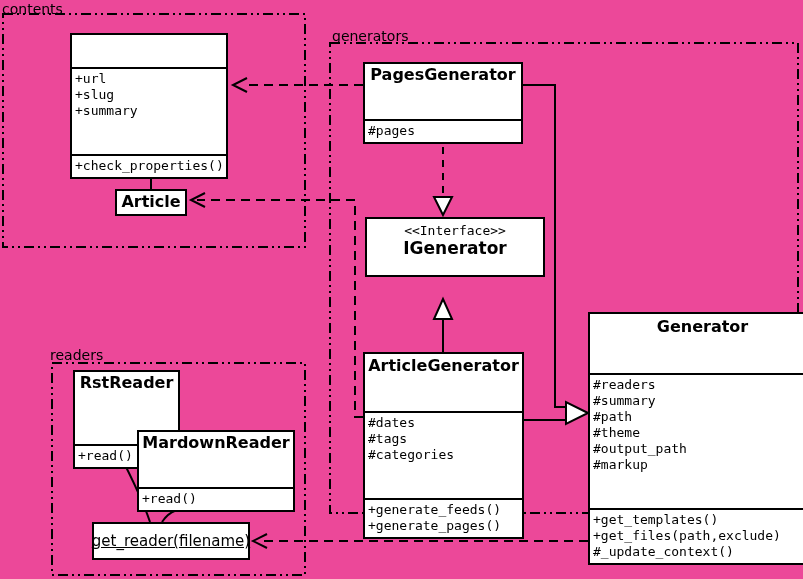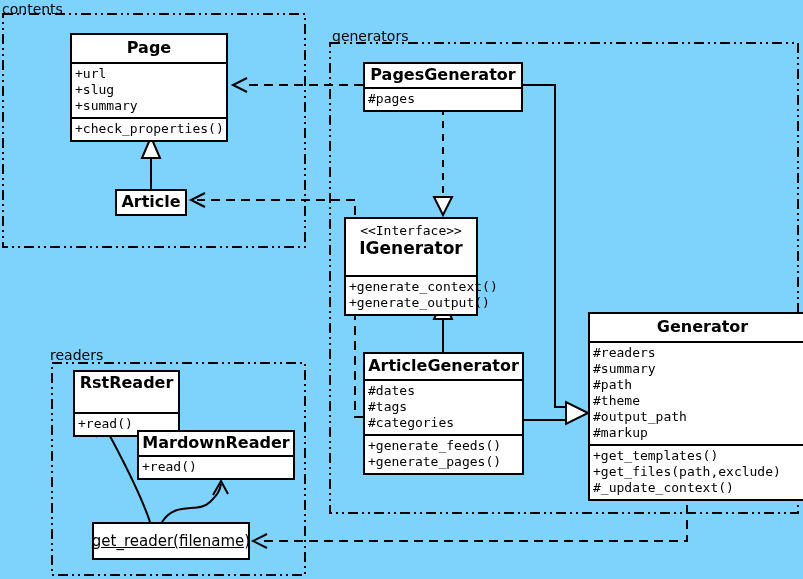--- a/index.html
+++ b/index.html
@@ -1,25 +1,25 @@
 <!DOCTYPE html>
 <html><head>
 <meta charset="utf-8">
 <style>
   html,body{margin:0;padding:0;background:#fff;}
-  .stage{position:relative;width:803px;height:579px;background:#7dd3fc;overflow:hidden;
+  .stage{position:relative;width:803px;height:579px;background:#ec4899;overflow:hidden;
          font-family:"DejaVu Sans",sans-serif;color:#000;}
   svg.connectors{position:absolute;left:0;top:0;width:803px;height:579px;}
   .pkg-label{position:absolute;font:14px "DejaVu Sans",sans-serif;color:#000;background:transparent;}
   .box{position:absolute;background:#fff;border:2px solid #000;box-sizing:border-box;z-index:2;}
   .title{font:bold 16px "DejaVu Sans",sans-serif;text-align:center;line-height:20px;
          padding:3px 2px 4px;white-space:nowrap;}
   .stereo{font:13px "DejaVu Sans Mono",monospace;text-align:center;line-height:15px;padding-top:4px;}
   .t2{font:bold 17px "DejaVu Sans",sans-serif;text-align:center;line-height:21px;padding-bottom:16px;white-space:nowrap;}
-  .sec{border-top:2px solid #000;padding:2px 3px 3px;}
+  .sec{border-top:2px solid #000;padding:2px 3px 3px;margin-top:32px;}
   .m{font:13px "DejaVu Sans Mono",monospace;line-height:16px;white-space:pre;}
   .fnbox{display:flex;align-items:center;justify-content:center;
          font:15px "DejaVu Sans",sans-serif;white-space:nowrap;text-decoration:underline;}
 </style>
 </head>
 <body>
 
 <div class="stage">
 
   <svg class="connectors" viewBox="0 0 803 579" xmlns="http://www.w3.org/2000/svg">
@@ -55,21 +55,20 @@
 
     <path d="M162,522 C176,500 198,514 210,502 C217,495 220,491 221,484" fill="none" stroke="#000" stroke-width="2"></path>
     <polyline points="213,495 221,481 228,494" fill="none" stroke="#000" stroke-width="2"></polyline>
   </svg>
 
   <div class="pkg-label" style="left:2px;top:1px">contents</div>
   <div class="pkg-label" style="left:332px;top:28px">generators</div>
   <div class="pkg-label" style="left:50px;top:347px">readers</div>
 
   <div class="box" style="left:70px;top:33px;width:158px">
-    <div class="title">Page</div>
     <div class="sec">
       <div class="m">+url</div>
       <div class="m">+slug</div>
       <div class="m">+summary</div>
     </div>
     <div class="sec">
       <div class="m">+check_properties()</div>
     </div>
   </div>
 
@@ -77,28 +76,24 @@
     <div class="title" style="padding:1px 2px 2px">Article</div>
   </div>
 
   <div class="box" style="left:363px;top:62px;width:160px">
     <div class="title" style="padding:1px 2px 2px">PagesGenerator</div>
     <div class="sec">
       <div class="m">#pages</div>
     </div>
   </div>
 
-  <div class="box" style="left:344px;top:217px;width:134px">
+  <div class="box" style="left:365px;top:217px;width:180px">
     <div>
       <div class="stereo">&lt;&lt;Interface&gt;&gt;</div>
       <div class="t2">IGenerator</div>
-    </div>
-    <div class="sec">
-      <div class="m">+generate_context()</div>
-      <div class="m">+generate_output()</div>
     </div>
   </div>
 
   <div class="box" style="left:363px;top:352px;width:161px">
     <div class="title" style="padding:2px 1px 3px">ArticleGenerator</div>
     <div class="sec">
       <div class="m">#dates</div>
       <div class="m">#tags</div>
       <div class="m">#categories</div>
     </div>

